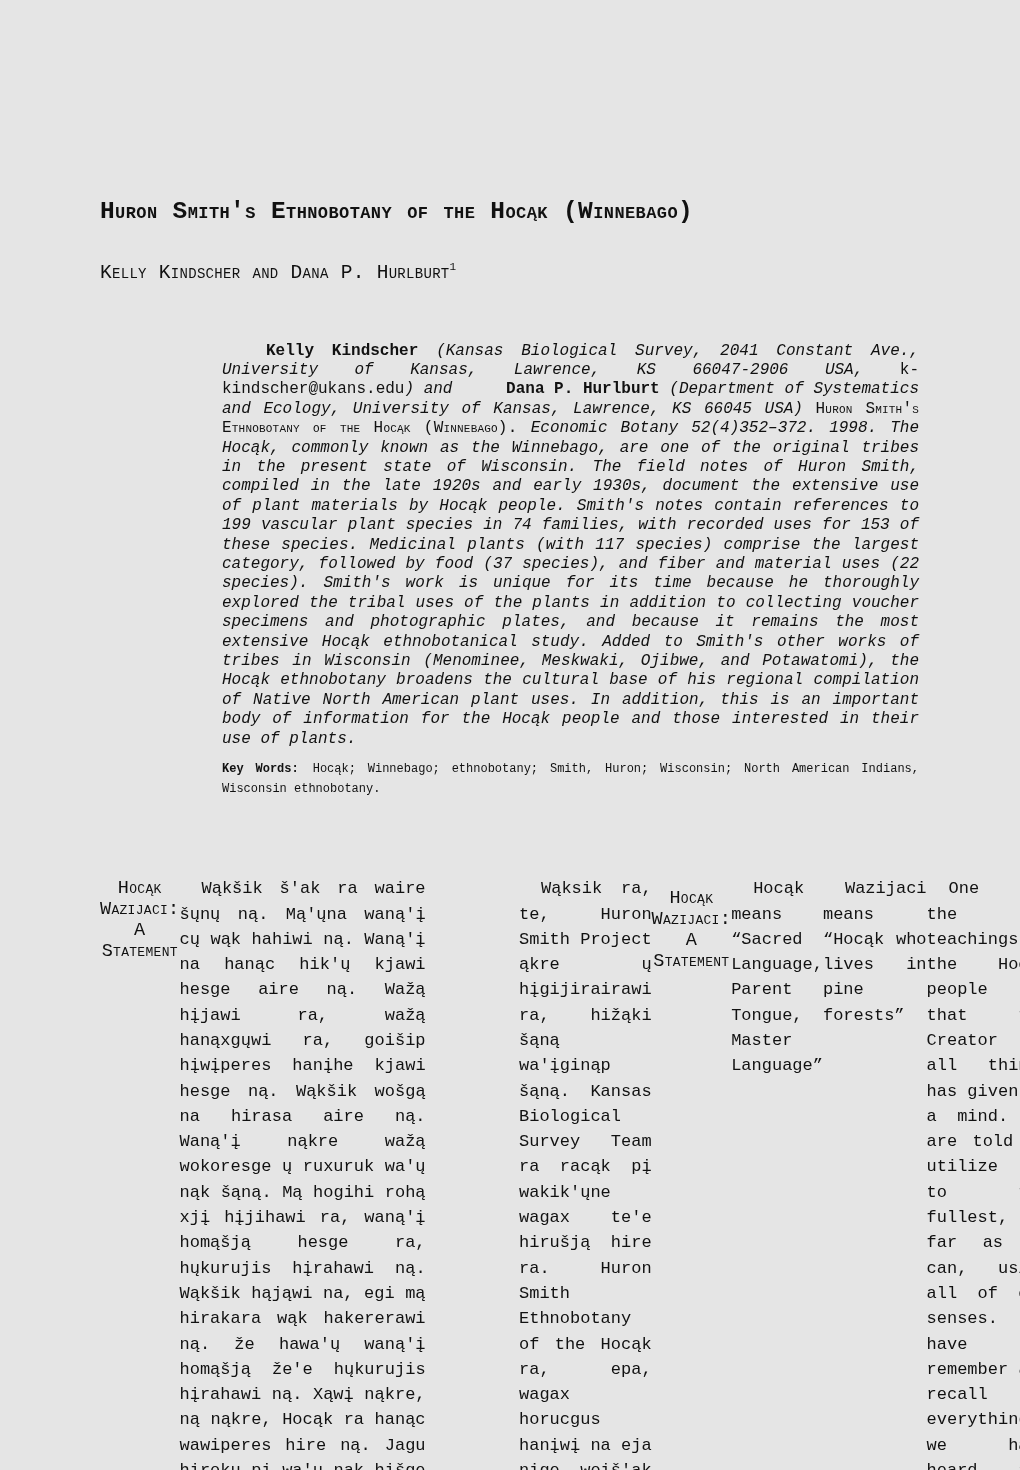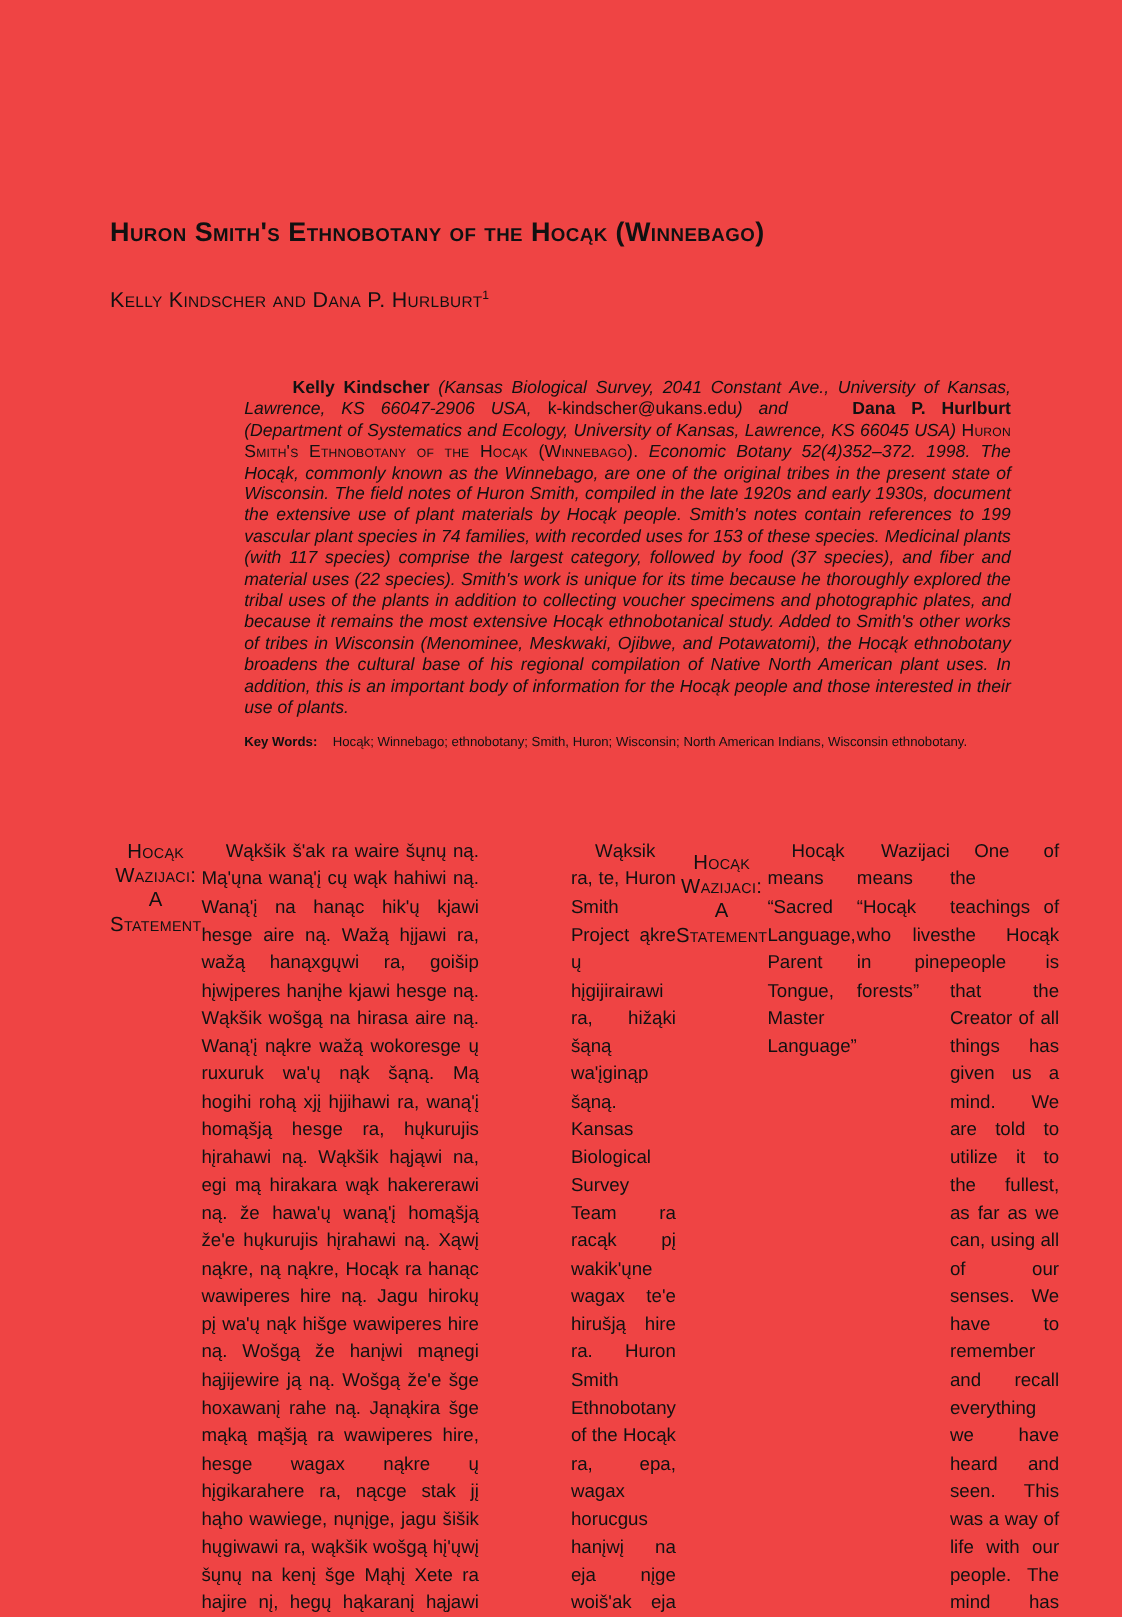--- a/index.html
+++ b/index.html
@@ -6,23 +6,23 @@
     margin: 0;
     padding: 0;
     background: #ffffff;
   }
   .page {
     position: relative;
     width: 1020px;
     height: 1470px;
     box-sizing: border-box;
     padding: 198px 100px 0 100px;
-    background: #ef4444;
+    background: #e5e5e5;
     color: #111;
-    font-family: Liberation Sans, sans-serif;
+    font-family: Liberation Mono, monospace;
     overflow: hidden;
   }
   .title {
     margin: 0;
     font-size: 24.5px;
     font-weight: bold;
     font-variant: small-caps;
     letter-spacing: 0.4px;
     white-space: nowrap;
   }

